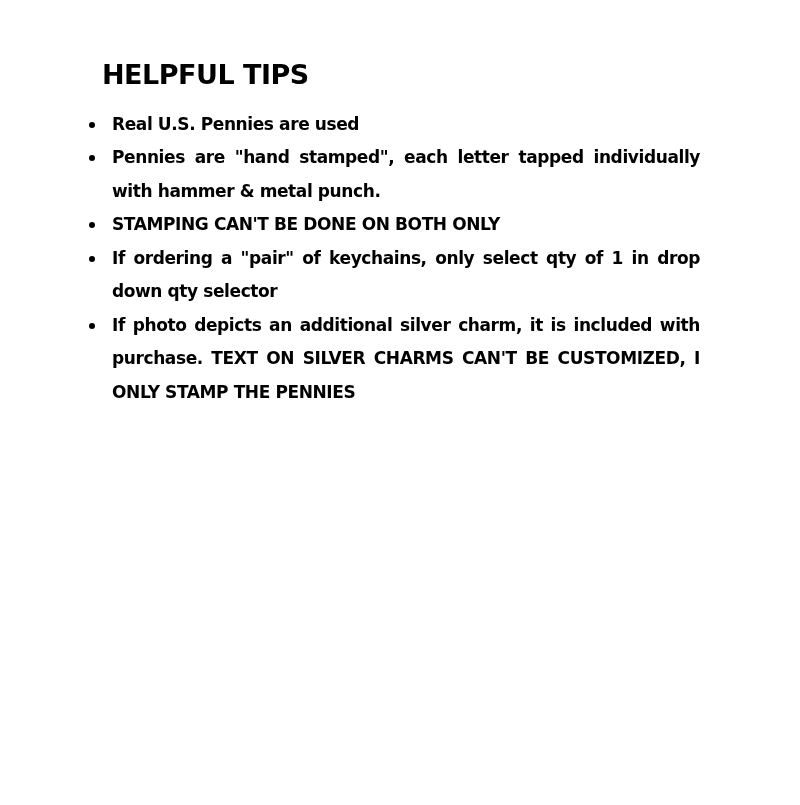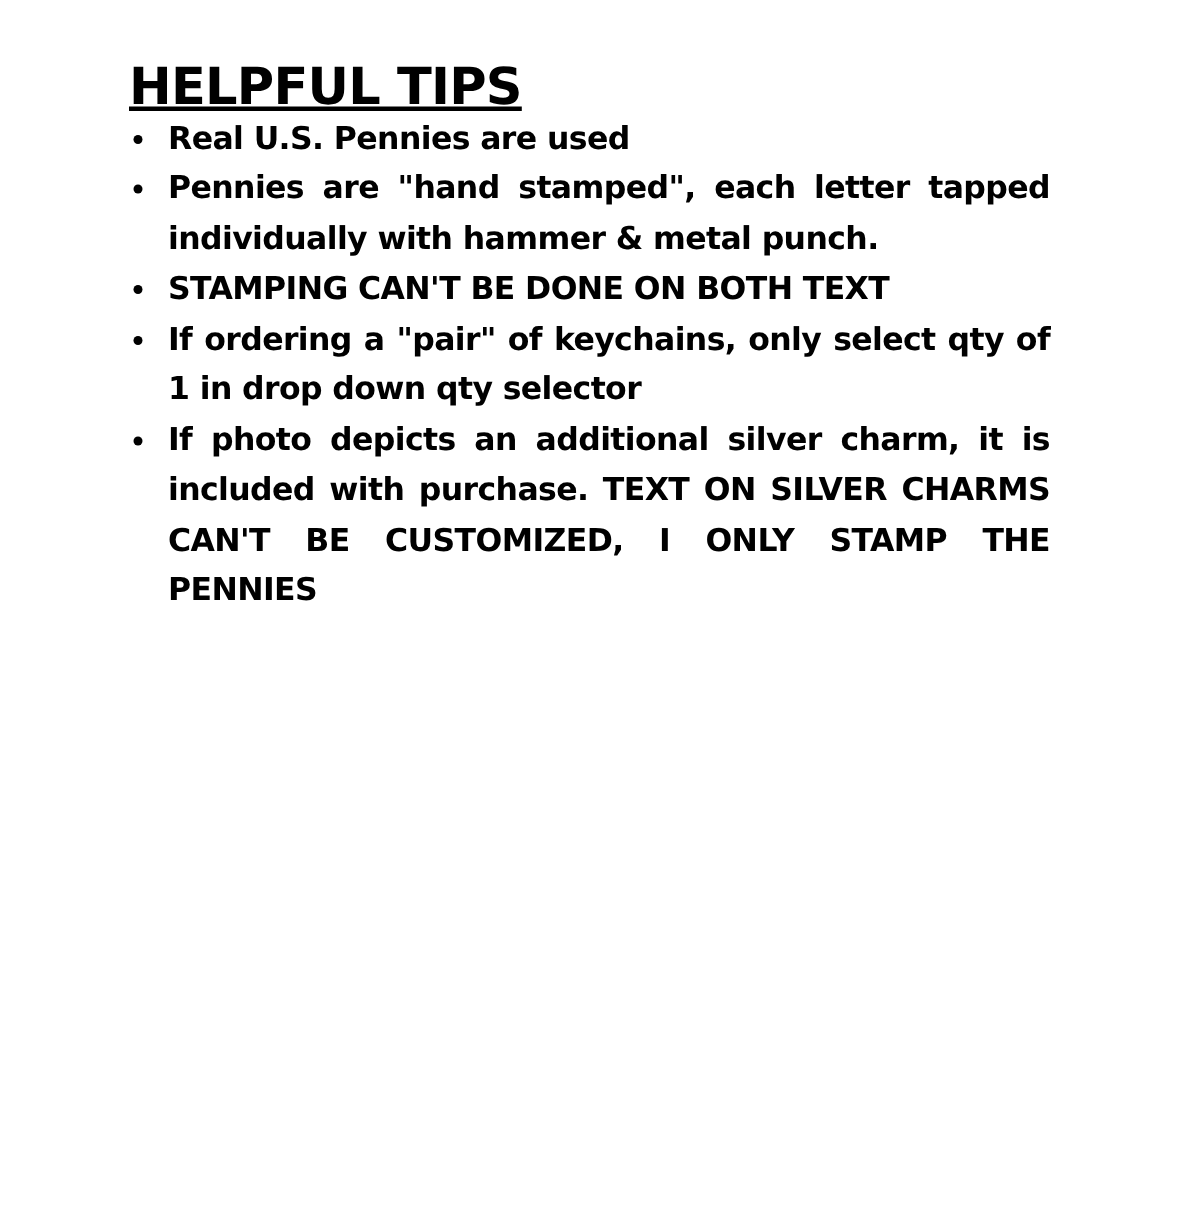--- a/index.html
+++ b/index.html
@@ -15,37 +15,36 @@
     font-weight: bold;
     overflow: hidden;
   }
   .page {
     position: absolute;
     left: 86px;
     top: 42px;
     width: 614px;
   }
   .title {
-    margin: 0;
-    font-size: 34px;
+    margin: 16px;
+    font-size: 27px;
     line-height: 33.5px;
     letter-spacing: -0.5px;
     font-weight: bold;
     text-transform: none;
-    text-decoration: underline;
   }
   .tips {
     list-style: none;
     margin: 0;
     padding: 0;
   }
   .tip-item {
     position: relative;
     padding-left: 26px;
-    font-size: 21px;
+    font-size: 17px;
     line-height: 33.5px;
     letter-spacing: -0.4px;
     text-align: justify;
     text-justify: inter-word;
   }
   .bullet {
     position: absolute;
     left: 3px;
     top: 14px;
     width: 6px;
@@ -55,17 +54,17 @@
   }
 </style>
 </head>
 <body>
 
 <div class="page">
   <h1 class="title">HELPFUL TIPS</h1>
   <ul class="tips">
       <li class="tip-item"><span class="bullet"></span><span>Real U.S. Pennies are used</span></li>
       <li class="tip-item"><span class="bullet"></span><span>Pennies are "hand stamped", each letter tapped individually with hammer &amp; metal punch.</span></li>
-      <li class="tip-item"><span class="bullet"></span><span>STAMPING CAN'T BE DONE ON BOTH TEXT</span></li>
+      <li class="tip-item"><span class="bullet"></span><span>STAMPING CAN'T BE DONE ON BOTH ONLY</span></li>
       <li class="tip-item"><span class="bullet"></span><span>If ordering a "pair" of keychains, only select qty of 1 in drop down qty selector</span></li>
       <li class="tip-item"><span class="bullet"></span><span>If photo depicts an additional silver charm, it is included with purchase. TEXT ON SILVER CHARMS CAN'T BE CUSTOMIZED, I ONLY STAMP THE PENNIES</span></li>
     </ul>
 </div>
 
 </body></html>

